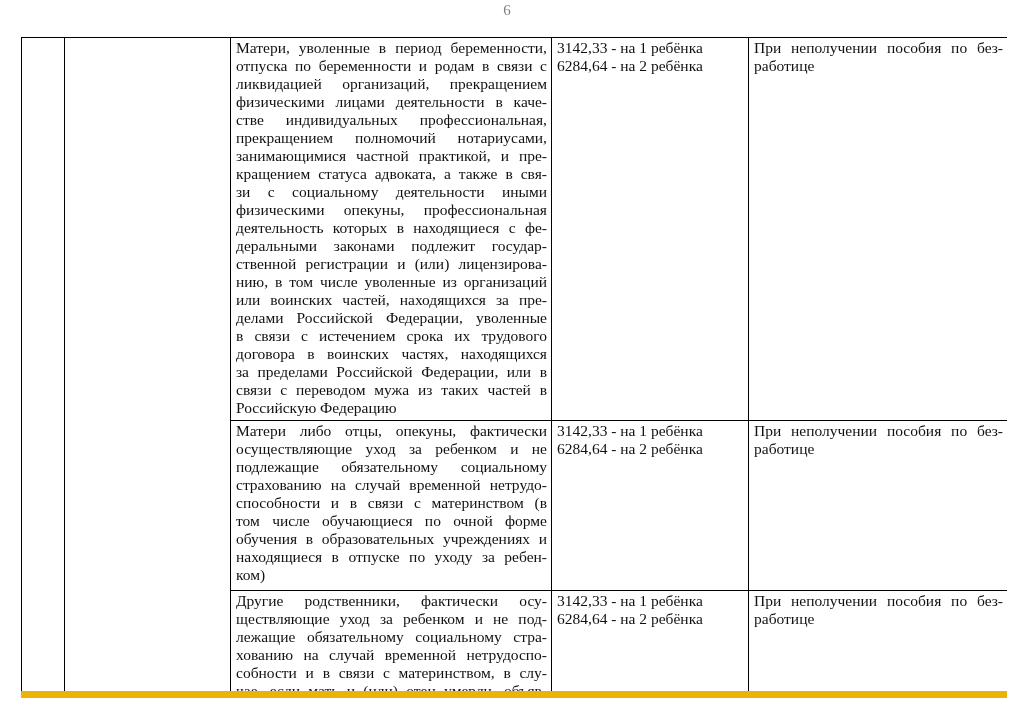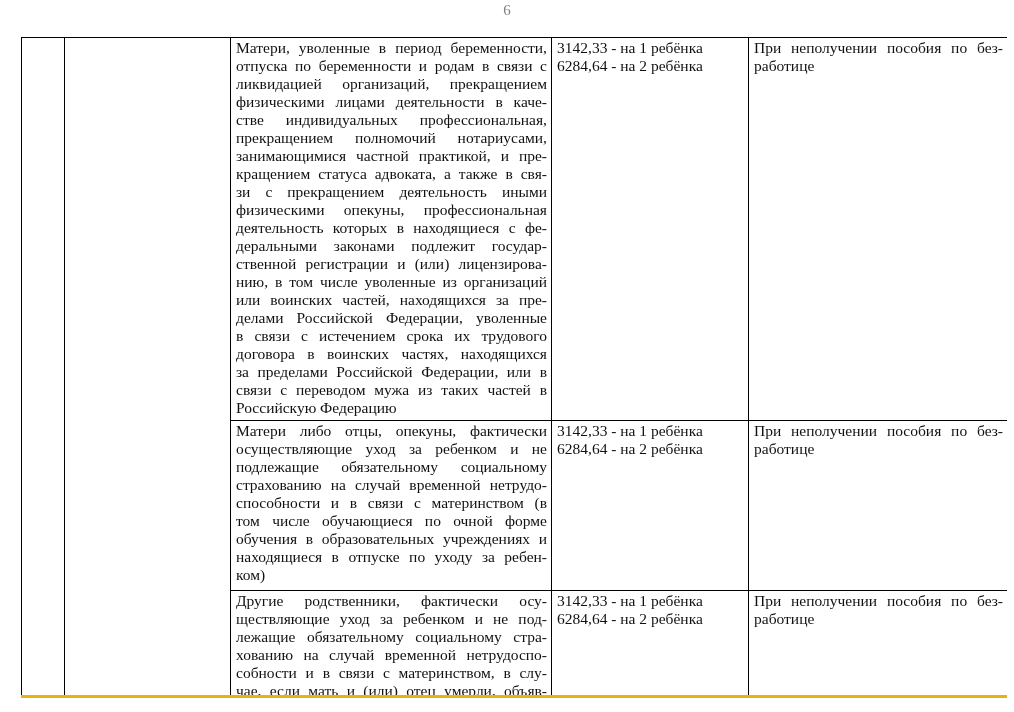--- a/index.html
+++ b/index.html
@@ -24,21 +24,21 @@
     font-size: 15px;
     color: #808080;
   }
   .table-wrap {
     position: absolute;
     left: 21px;
     top: 37px;
     width: 986px;
     height: 661px;
     overflow: hidden;
-    border-bottom: 3px solid #eab308;
+    border-bottom: 7px solid #eab308;
     box-sizing: border-box;
   }
   table.benefits {
     border-collapse: collapse;
     table-layout: fixed;
     width: 986px;
     font-size: 15.5px;
     line-height: 18px;
     color: #111111;
   }
@@ -95,21 +95,21 @@
           <td rowspan="3"></td>
           <td class="cell">
               <div class="tline">Матери, уволенные в период беременности,</div>
               <div class="tline">отпуска по беременности и родам в связи с</div>
               <div class="tline">ликвидацией организаций, прекращением</div>
               <div class="tline">физическими лицами деятельности в каче-</div>
               <div class="tline">стве индивидуальных профессиональная,</div>
               <div class="tline">прекращением полномочий нотариусами,</div>
               <div class="tline">занимающимися частной практикой, и пре-</div>
               <div class="tline">кращением статуса адвоката, а также в свя-</div>
-              <div class="tline">зи с прекращением деятельность иными</div>
+              <div class="tline">зи с социальному деятельности иными</div>
               <div class="tline">физическими опекуны, профессиональная</div>
               <div class="tline">деятельность которых в находящиеся с фе-</div>
               <div class="tline">деральными законами подлежит государ-</div>
               <div class="tline">ственной регистрации и (или) лицензирова-</div>
               <div class="tline">нию, в том числе уволенные из организаций</div>
               <div class="tline">или воинских частей, находящихся за пре-</div>
               <div class="tline">делами Российской Федерации, уволенные</div>
               <div class="tline">в связи с истечением срока их трудового</div>
               <div class="tline">договора в воинских частях, находящихся</div>
               <div class="tline">за пределами Российской Федерации, или в</div>

